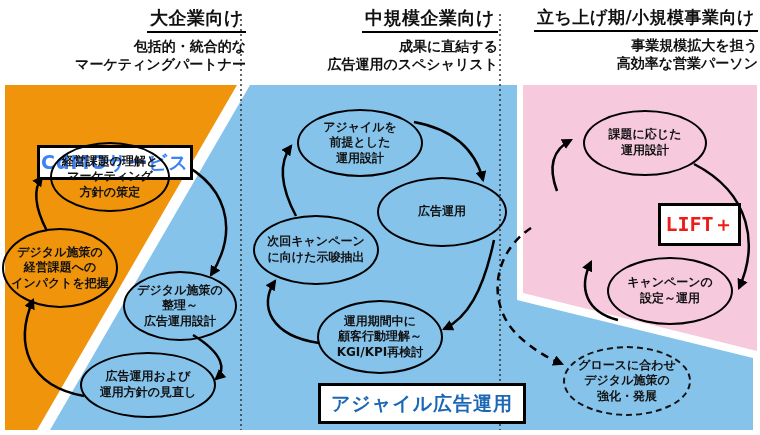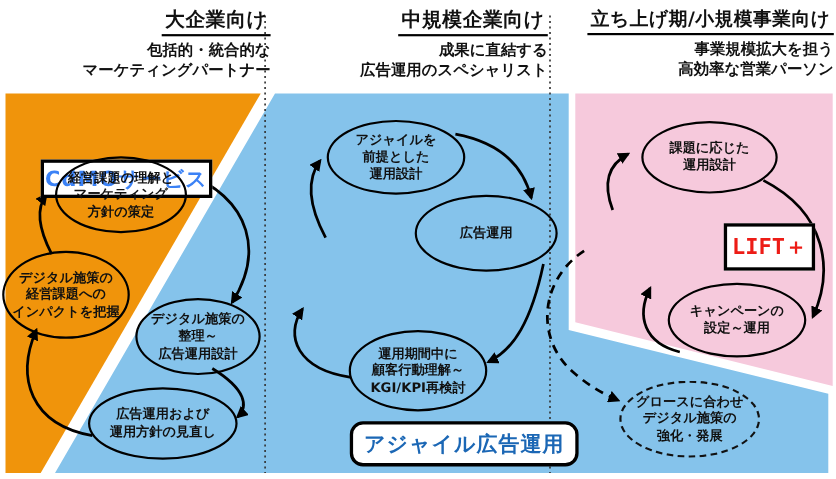--- a/index.html
+++ b/index.html
@@ -29,21 +29,21 @@
   }
   .node.dashed { border:2px dashed #111; }
 
   
   .badge {
     position:absolute; background:#fff; border:3px solid #000;
     display:flex; align-items:center; justify-content:center;
     font-weight:bold; letter-spacing:1px;
   }
   .badge.cdmo  { left:37px;  top:97px;  width:150px; height:29px; color:#3b82f6; font-size:19px;margin-top:48px; }
-  .badge.agile { left:318px; top:383px; width:202px; height:35px; color:#1B67B5; font-size:19px;border-radius:12px; }
+  .badge.agile { left:318px; top:383px; width:202px; height:35px; color:#1B67B5; font-size:19px; }
   .badge.lift  { left:658px; top:203px; width:77px;  height:37px; color:#ED1C16; font-size:20px;
                  font-family:"DejaVu Sans Mono","Liberation Mono",monospace; letter-spacing:0; }
 
   
   .n1  { left:50px;  top:142px; width:116px; height:66px; }
   .n2  { left:2px;   top:228px; width:112px; height:76px; }
   .n3  { left:123px; top:271px; width:110px; height:66px; }
   .n4  { left:80px;  top:352px; width:132px; height:62px; }
   .n5  { left:297px; top:109px; width:122px; height:64px; }
   .n6  { left:377px; top:177px; width:126px; height:66px; }
@@ -119,20 +119,22 @@
   <div class="node n3">デジタル施策の
 整理～
 広告運用設計</div>
   <div class="node n4">広告運用および
 運用方針の見直し</div>
 
   <div class="node n5">アジャイルを
 前提とした
 運用設計</div>
   <div class="node n6">広告運用</div>
+  <div class="node n7">次回キャンペーン
+に向けた示唆抽出</div>
   <div class="node n8">運用期間中に
 顧客行動理解～
 KGI/KPI再検討</div>
 
   <div class="node n9">課題に応じた
 運用設計</div>
   <div class="node n11">キャンペーンの
 設定～運用</div>
 
   <div class="node dashed n12">グロースに合わせ

